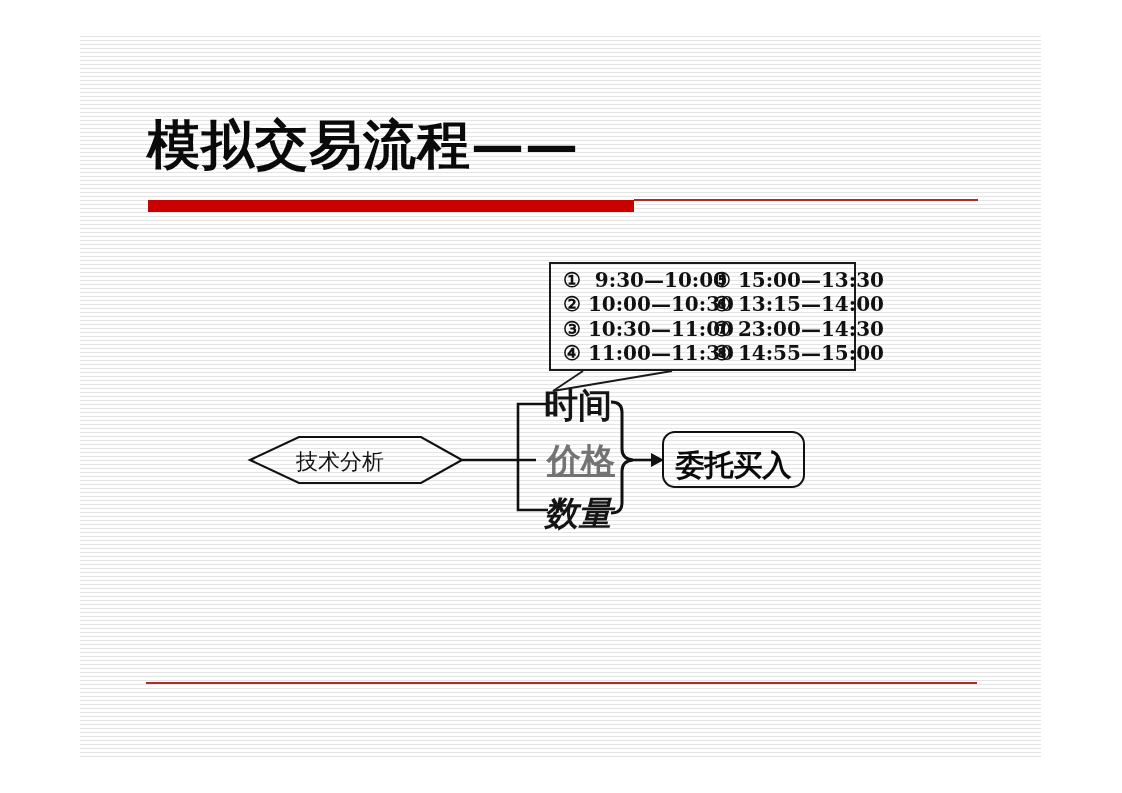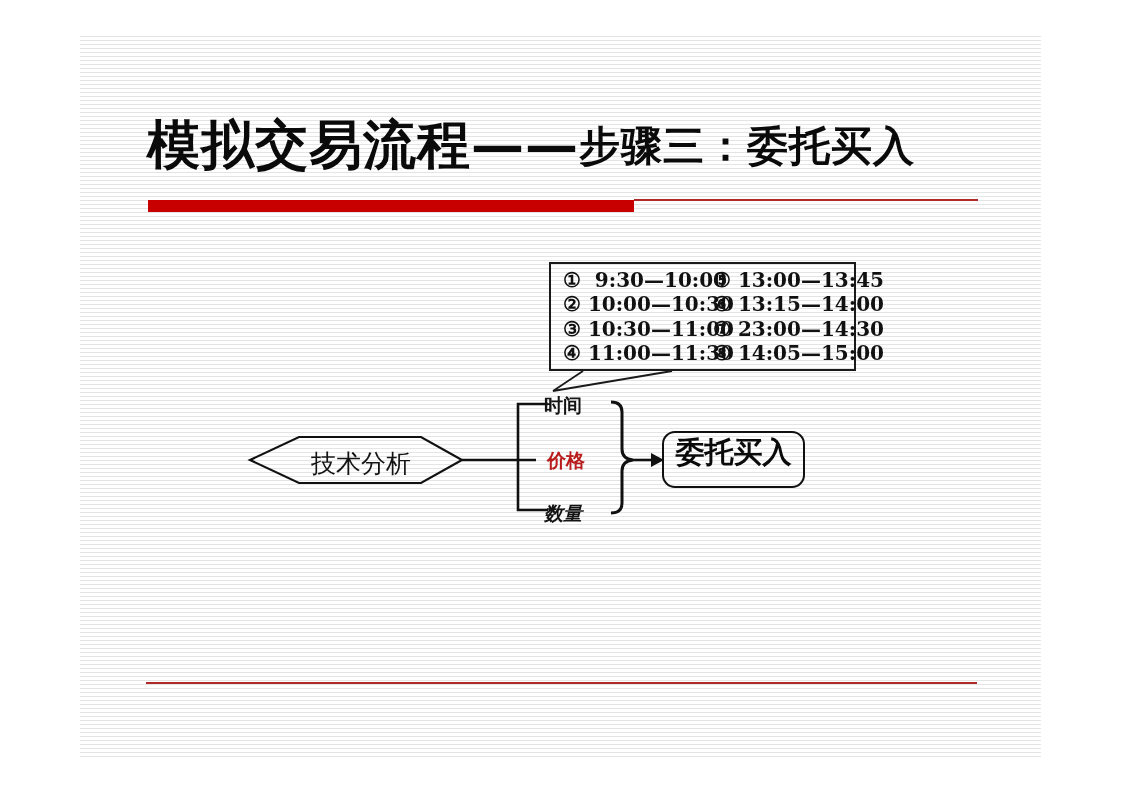--- a/index.html
+++ b/index.html
@@ -11,49 +11,49 @@
     font-family:"DejaVu Serif","Liberation Serif",serif;
     color:#141414;
   }
   .slide-bg{
     position:absolute;left:80px;top:33px;width:961px;height:725px;
     background:repeating-linear-gradient(180deg,#ffffff 0px,#ffffff 3px,#e4e4e4 3px,#e4e4e4 4px);
   }
   .artwork{position:absolute;left:0;top:0;width:1122px;height:793px;}
   .title{
     position:absolute;left:147px;top:110px;
-    display:flex;align-items:center;white-space:nowrap;
+    display:flex;align-items:flex-start;white-space:nowrap;
     font-weight:bold;color:#0a0a0a;
   }
   .title-part1{font-size:53px;letter-spacing:1px;}
   .title-part2{font-size:41px;letter-spacing:1px;}
   .red-bar{position:absolute;left:148px;top:200px;width:486px;height:12px;background:#c80000;}
   .red-thin-top{position:absolute;left:634px;top:199px;width:344px;height:2px;background:#b02a2a;}
   .red-thin-bottom{position:absolute;left:146px;top:682px;width:831px;height:2px;background:#b02a2a;}
   .callout-box{
     position:absolute;left:549px;top:262px;width:307px;height:109px;
     border:2px solid #1a1a1a;box-sizing:border-box;
     display:grid;grid-template-columns:150px 1fr;grid-auto-rows:1fr;
     align-items:center;padding:4px 4px 4px 12px;
   }
   .callout-cell{
     font-size:20px;font-weight:bold;white-space:pre;line-height:1;color:#111111;
   }
-  .label{position:absolute;font-size:19px;font-weight:bold;line-height:30px;white-space:nowrap;}
+  .label{position:absolute;font-size:34px;font-weight:bold;line-height:30px;white-space:nowrap;}
   .label-time{left:544px;top:390px;}
-  .label-price{left:547px;top:445px;color:#b91c1c;cursor:pointer;}
+  .label-price{left:547px;top:445px;color:#737373;text-decoration:underline;cursor:pointer;}
   .label-qty{left:544px;top:498px;font-style:italic;}
   .hex-label{
     position:absolute;left:296px;top:447px;width:130px;
-    text-align:center;font-size:25px;font-weight:400;white-space:nowrap;
+    text-align:left;font-size:22px;font-weight:400;white-space:nowrap;
   }
   .result-box{
     position:absolute;left:662px;top:431px;width:143px;height:57px;
     border:2.5px solid #111111;border-radius:13px;box-sizing:border-box;
-    display:flex;align-items:flex-start;justify-content:center;
+    display:flex;align-items:flex-end;justify-content:center;
   }
   .result-label{font-size:29px;font-weight:bold;white-space:nowrap;color:#0a0a0a;}
 </style>
 </head>
 <body>
 
 <div class="page">
 
   <div class="slide-bg"></div>
 
@@ -68,36 +68,35 @@
     <path d="M548,404 L518,404 L518,510 L548,510" fill="none" stroke="#111111" stroke-width="2.6"></path>
 
     <path d="M611,402 Q622,402 622,412 L622,449 Q622,459 633,460 Q622,461 622,471 L622,503 Q622,513 611,513" fill="none" stroke="#111111" stroke-width="3"></path>
 
     <line x1="633" y1="460" x2="652" y2="460" stroke="#111111" stroke-width="2.6"></line>
     <polygon points="651,453 664,460 651,467" fill="#111111"></polygon>
   </svg>
 
   <div class="title">
     <span class="title-part1">模拟交易流程——</span>
-    <span class="title-part2">步骤三：委托买入</span>
   </div>
 
   <div class="red-bar"></div>
   <div class="red-thin-top"></div>
   <div class="red-thin-bottom"></div>
 
   <div class="callout-box">
     <span class="callout-cell">①  9:30—10:00</span>
-    <span class="callout-cell">⑤ 13:00—13:45</span>
+    <span class="callout-cell">⑤ 15:00—13:30</span>
     <span class="callout-cell">② 10:00—10:30</span>
     <span class="callout-cell">⑥ 13:15—14:00</span>
     <span class="callout-cell">③ 10:30—11:00</span>
     <span class="callout-cell">⑦ 23:00—14:30</span>
     <span class="callout-cell">④ 11:00—11:30</span>
-    <span class="callout-cell">⑧ 14:05—15:00</span>
+    <span class="callout-cell">⑧ 14:55—15:00</span>
   </div>
 
   <div class="hex-label">技术分析</div>
 
   <div class="label label-time">时间</div>
   <div class="label label-price">价格</div>
   <div class="label label-qty">数量</div>
 
   <div class="result-box">
     <span class="result-label">委托买入</span>

